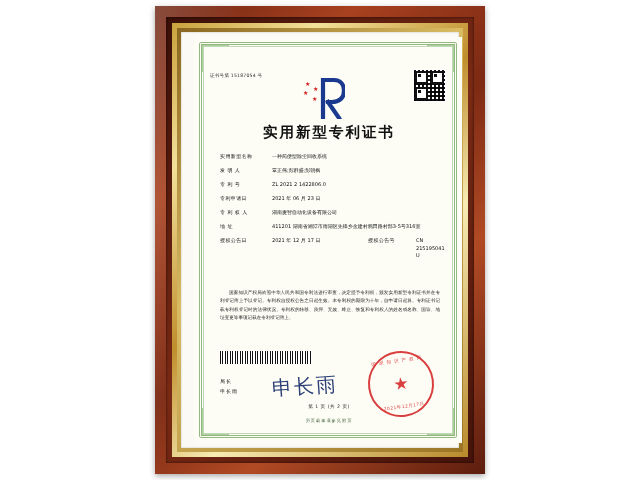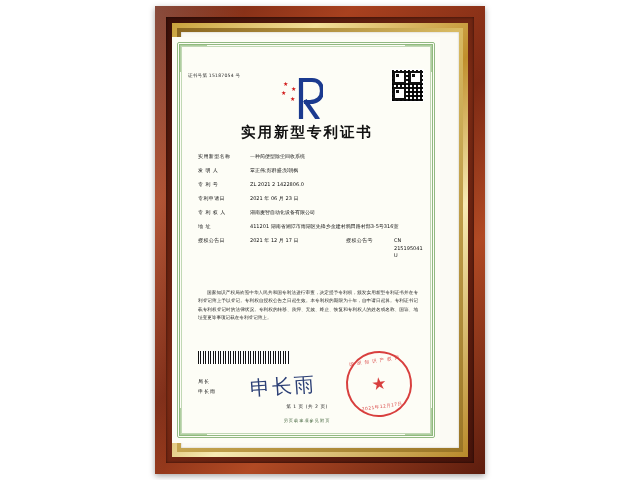--- a/index.html
+++ b/index.html
@@ -37,21 +37,21 @@
     background:linear-gradient(135deg,#8a6620,#d9bb63 40%,#9a7526 100%);
   }
   .mat{
     position:absolute;left:181px;top:32px;width:278px;height:416px;
     background:#fbfaf4;
     box-shadow:inset 0 0 2px rgba(0,0,0,.25);
   }
 
   
   .paper{
-    position:absolute;left:172px;top:37px;width:268px;height:406px;
+    position:absolute;left:194px;top:37px;width:268px;height:406px;
     background:#fdfdf6;
     overflow:hidden;
   }
   
   .paper::before{
     content:"";position:absolute;left:5px;top:5px;right:5px;bottom:5px;
     border:3px double #7fae6e;
     border-radius:2px;
     opacity:.85;
   }

